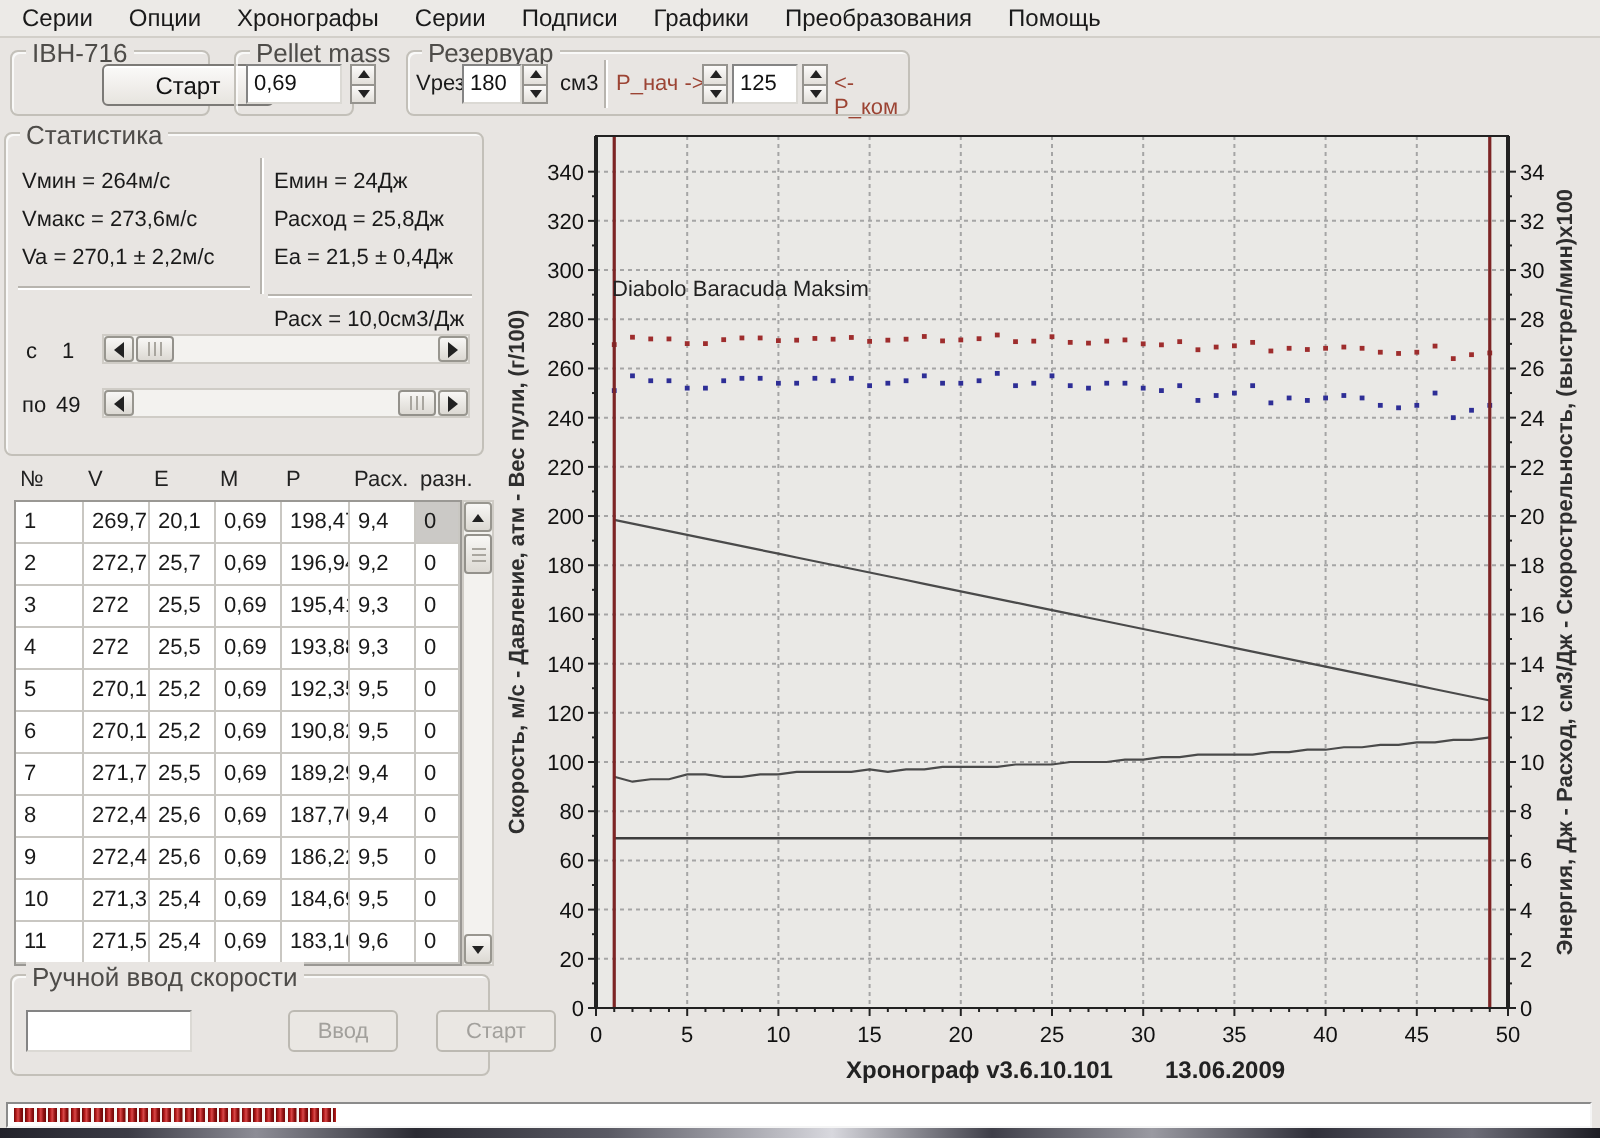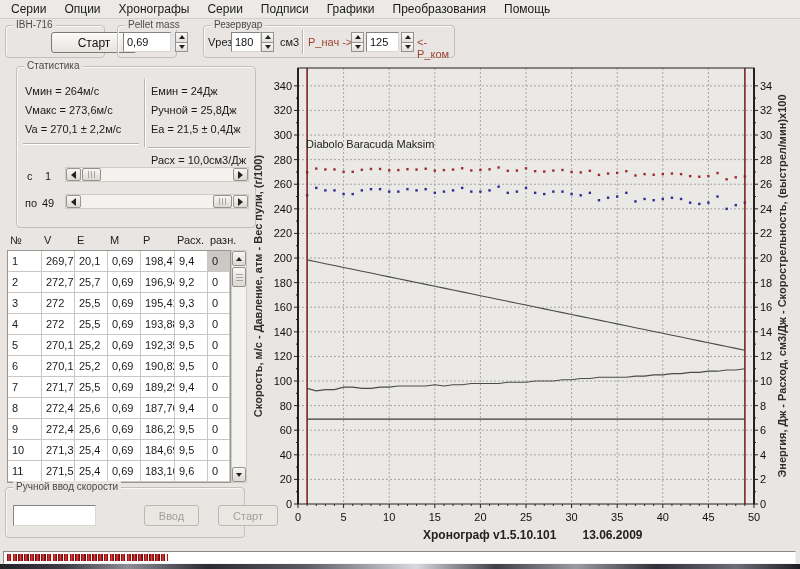--- a/index.html
+++ b/index.html
@@ -10,21 +10,21 @@
 
   
   .menubar { position:absolute; top:0; left:0; right:0; height:19px; background:#eceae7;
              border-bottom:1px solid #d2cfc9; display:flex; align-items:center; padding-left:2px; font-size:12px; }
   .menu-item { padding:2px 9px; cursor:default; white-space:nowrap; }
 
   
   .groupbox { position:absolute; border:1px solid #c3c0b9; border-radius:4px;
               box-shadow:inset 1px 1px 0 rgba(255,255,255,.75); }
   .gb-label { position:absolute; top:-7px; left:7px; background:#e8e5e2; padding:0 3px;
-              font-size:10px; color:#4e4c49; white-space:nowrap; }
+              font-size:13px; color:#4e4c49; white-space:nowrap; }
 
   .btn { position:absolute; background:linear-gradient(#fbfaf9,#e7e4df);
          border:1px solid #7c7a77; border-radius:3px; font-size:12px; color:#111;
          display:flex; align-items:center; justify-content:center; cursor:default;
          box-shadow:inset 0 1px 0 #fff;margin-left:36px; }
   .btn.disabled { color:#a2a09c; border-color:#bcb9b2; background:#eae7e3; box-shadow:none; font-size:11px; }
 
   .sunken { background:#fff; border:1px solid; border-color:#848484 #dbd9d4 #dbd9d4 #848484;
             font-family:"Liberation Sans",sans-serif; font-size:11px; padding:2px 3px; color:#111; }
   input.sunken { outline:none; }
@@ -143,28 +143,28 @@
       <div class="ud">
           <span class="tu"></span>
         </div>
       <div class="ud">
           <span class="td"></span>
         </div>
     </div>
     <span class="abs brown" style="left:213px;top:10px;">&lt;- Р_ком</span>
   </div>
 
-  <div class="groupbox" style="left:16px;top:66px;width:240px;height:162px;">
+  <div class="groupbox" style="left:2px;top:66px;width:240px;height:162px;">
     <span class="gb-label">Статистика</span>
     <span class="abs" style="left:8px;top:18px;">Vмин = 264м/с</span>
     <span class="abs" style="left:8px;top:37px;">Vмакс = 273,6м/с</span>
     <span class="abs" style="left:8px;top:56px;">Va = 270,1 ± 2,2м/с</span>
     <div class="vsep" style="left:127px;top:12px;height:68px;"></div>
     <span class="abs" style="left:134px;top:18px;">Емин = 24Дж</span>
-    <span class="abs" style="left:134px;top:37px;">Ручной = 25,8Дж</span>
+    <span class="abs" style="left:134px;top:37px;">Расход = 25,8Дж</span>
     <span class="abs" style="left:134px;top:56px;">Еа = 21,5 ± 0,4Дж</span>
     <div class="hsep" style="left:6px;top:76px;width:116px;"></div>
     <div class="hsep" style="left:131px;top:80px;width:102px;"></div>
     <span class="abs" style="left:134px;top:87px;">Расх = 10,0см3/Дж</span>
 
     <span class="abs" style="left:10px;top:103px;">с</span>
     <span class="abs" style="left:28px;top:103px;">1</span>
     <div class="hscroll" style="left:48px;top:100px;width:184px;">
       <div class="sb-btn" style="left:0;">
           <span class="tl"></span>
@@ -599,21 +599,21 @@
       <line x1="453.28" y1="444" x2="453.28" y2="446" stroke="#222222"></line>
       <line x1="471.52" y1="444" x2="471.52" y2="446" stroke="#222222"></line>
       <line x1="480.64" y1="444" x2="480.64" y2="446" stroke="#222222"></line>
       <line x1="489.76" y1="444" x2="489.76" y2="446" stroke="#222222"></line>
       <line x1="498.88" y1="444" x2="498.88" y2="446" stroke="#222222"></line>
       <text x="16" y="226" text-anchor="middle" font-size="11" font-weight="bold" fill="#2e2e2e" transform="rotate(-90 16 226)">Скорость, м/с - Давление, атм - Вес пули, (г/100)</text>
       <text x="540" y="226" text-anchor="middle" font-size="11" font-weight="bold" fill="#2e2e2e" transform="rotate(-90 540 226)">Энергия, Дж - Расход, см3/Дж - Скорострельность, (выстрел/мин)x100</text>
       <text x="60" y="88" font-size="11" fill="#222">Diabolo Baracuda Maksim</text>
     </svg>
   <div class="chart-footer">
-    <span>Хронограф v1.5.10.101</span>
+    <span>Хронограф v3.6.10.101</span>
     <span>13.06.2009</span>
   </div>
 
   <div class="progress">
     <div class="progress-fill"></div>
   </div>
   <div class="desktop-strip"></div>
 
 </div>
 

